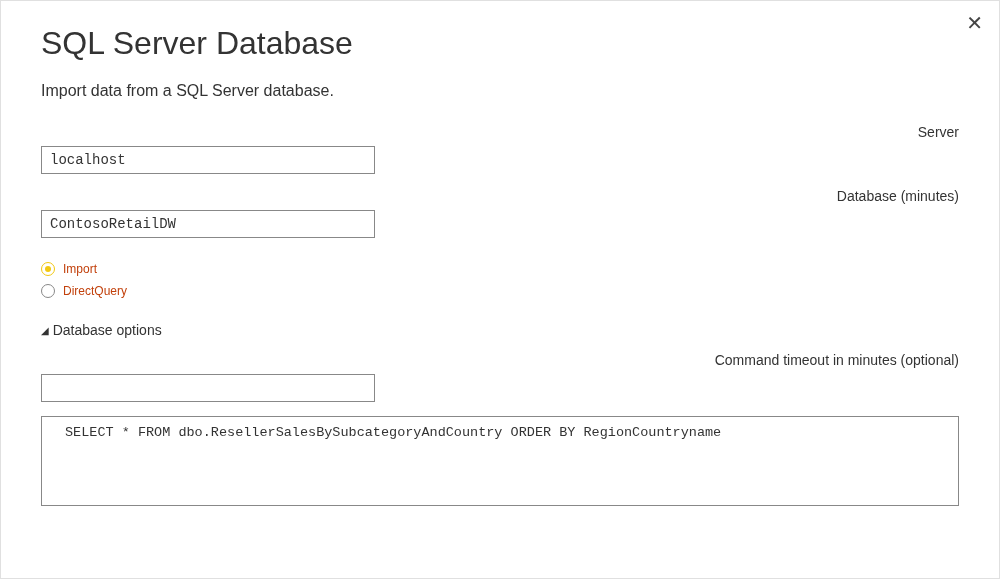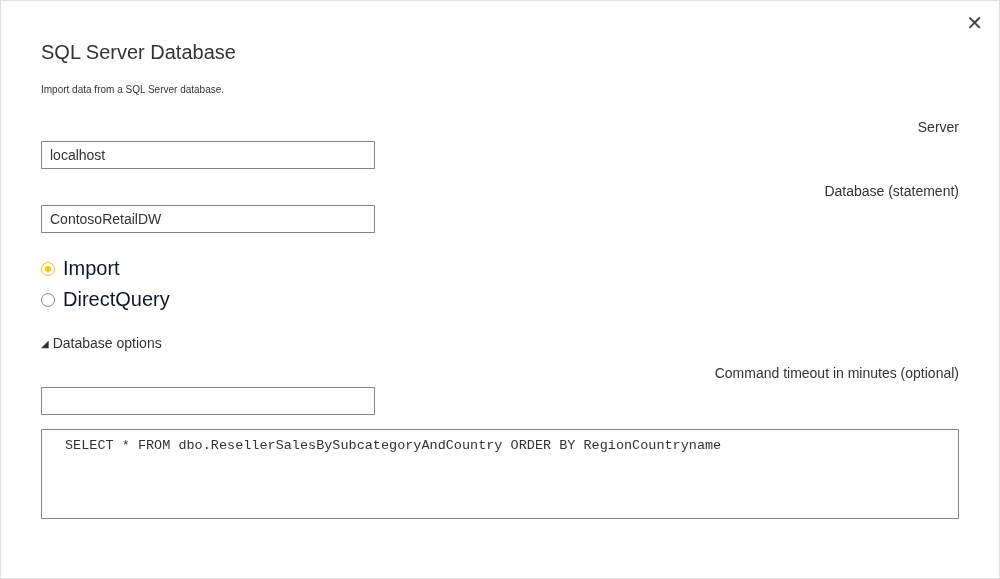--- a/index.html
+++ b/index.html
@@ -24,48 +24,48 @@
       right: 12px;
       font-size: 20px;
       color: #444;
       cursor: pointer;
       background: none;
       border: none;
       line-height: 1;
       padding: 4px;
     }
     .title {
-      font-size: 20px;
+      font-size: 32px;
       font-weight: 300;
       color: #333;
       margin-bottom: 20px;
-      margin-top: 16px;
+      margin-top: 0;
     }
     .subtitle {
-      font-size: 10px;
+      font-size: 16px;
       color: #333;
       margin-bottom: 24px;
     }
     .field-group {
       margin-bottom: 14px;
     }
     .field-label {
       font-size: 14px;
       color: #333;
       display: block;
       margin-bottom: 6px;
       text-align: right;
     }
     .text-input {
       width: 334px;
       height: 28px;
       border: 1px solid #888;
       padding: 3px 8px;
       font-size: 14px;
-      font-family: Liberation Sans, sans-serif;
+      font-family: Liberation Mono, monospace;
       color: #333;
     }
     .radio-group {
       margin-top: 24px;
       margin-bottom: 24px;
     }
     .radio-row {
       display: flex;
       align-items: center;
       margin-bottom: 8px;
@@ -85,22 +85,22 @@
     .radio-circle.selected {
       border-color: #f2c811;
     }
     .radio-dot {
       width: 6px;
       height: 6px;
       border-radius: 50%;
       background: #f2c811;
     }
     .radio-label {
-      font-size: 20px;
-      color: #0f172a;
+      font-size: 12px;
+      color: #c2410c;
     }
     .advanced-toggle {
       display: flex;
       align-items: center;
       cursor: pointer;
       margin-bottom: 14px;
       font-size: 14px;
       color: #333;
     }
     .triangle {
@@ -132,21 +132,21 @@
   <h1 class="title">SQL Server Database</h1>
 
   <p class="subtitle">Import data from a SQL Server database.</p>
 
   <div class="field-group">
     <label class="field-label">Server</label>
     <input type="text" class="text-input" value="localhost" style="">
   </div>
 
   <div class="field-group">
-    <label class="field-label">Database (statement)</label>
+    <label class="field-label">Database (minutes)</label>
     <input type="text" class="text-input" value="ContosoRetailDW" style="">
   </div>
 
   <div class="radio-group">
     <div class="radio-row">
       <span class="radio-circle selected">
         <span class="radio-dot"></span>
       </span>
       <span class="radio-label">Import</span>
     </div>

